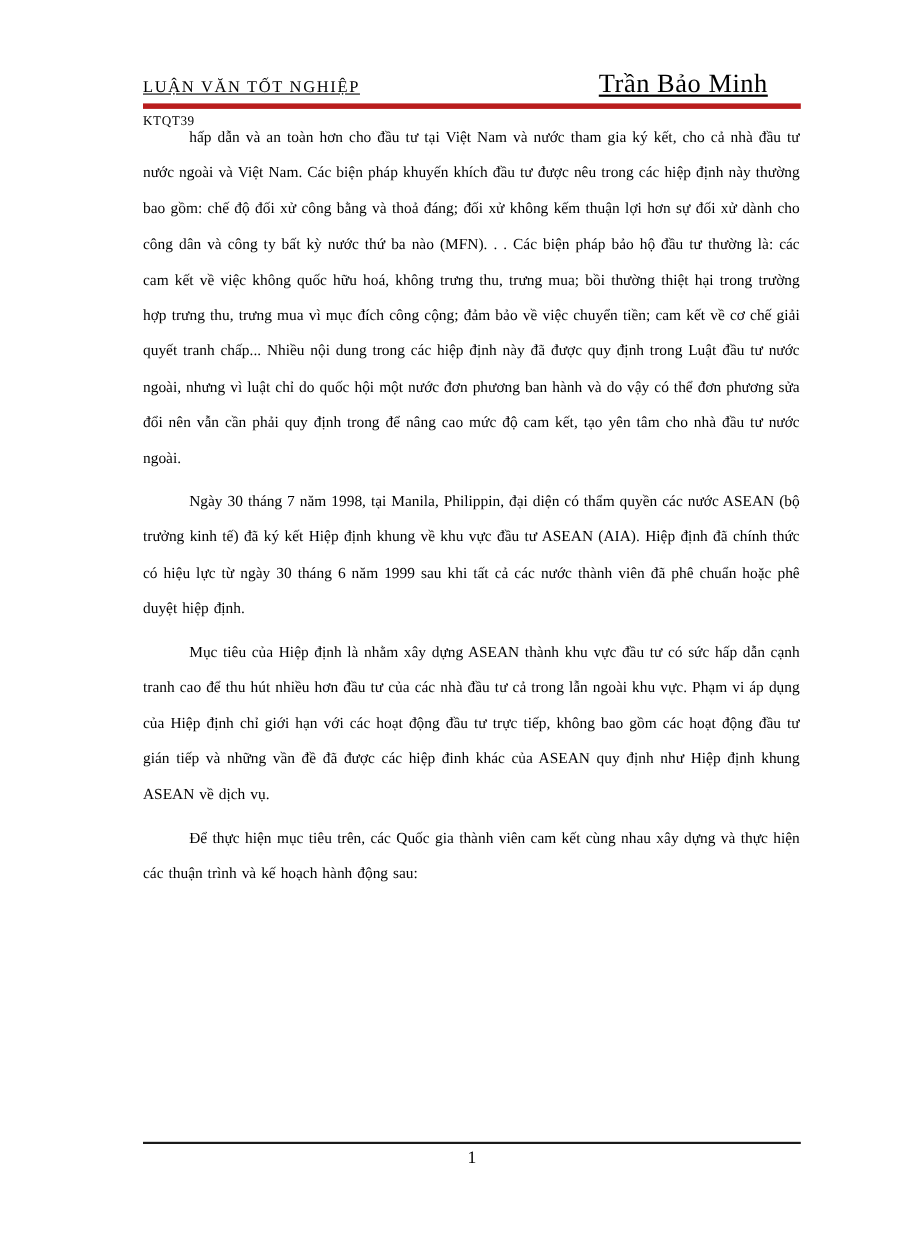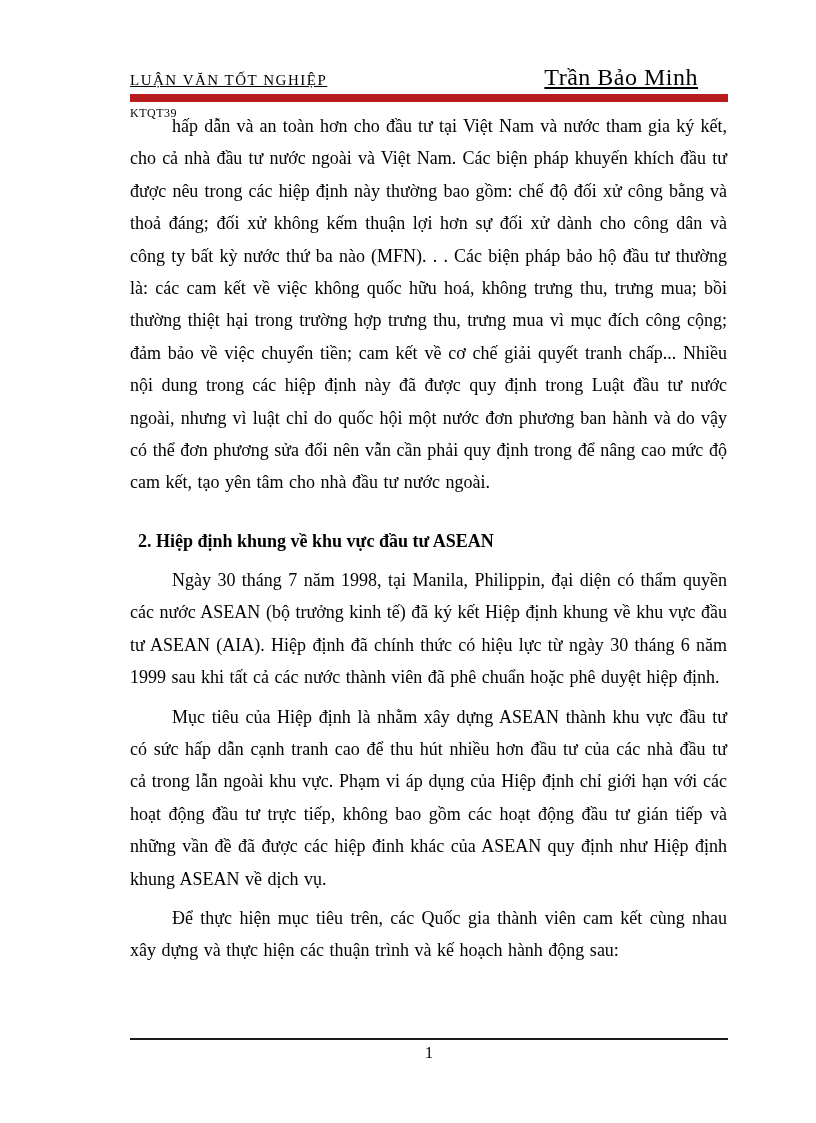--- a/index.html
+++ b/index.html
@@ -19,21 +19,21 @@
   .header {
     position: absolute;
     left: 130px;
     right: 88px;
     top: 64px;
   }
   .header-row {
     display: flex;
     justify-content: space-between;
     align-items: baseline;
-    border-bottom: 8px solid #b91c1c;
+    border-bottom: 5px solid #b91c1c;
     padding-bottom: 3px;
   }
   .header-left {
     font-size: 15px;
     letter-spacing: 1.5px;
     text-decoration: underline;
     white-space: nowrap;
   }
   .header-right {
     font-size: 24px;
@@ -48,21 +48,21 @@
     letter-spacing: 0.5px;
   }
   .doc-body {
     position: absolute;
     left: 130px;
     width: 597px;
     top: 110px;
   }
   .para {
     margin: 0 0 7px 0;
-    font-size: 18px;
+    font-size: 14px;
     line-height: 32.4px;
     text-align: justify;
     text-indent: 42px;
     word-spacing: 1px;
   }
   .heading {
     margin: 26px 0 7px 8px;
     font-size: 18px;
     line-height: 32px;
     font-weight: bold;
@@ -91,21 +91,20 @@
   <div class="header">
     <div class="header-row">
       <span class="header-left">LUẬN VĂN TỐT NGHIỆP</span>
       <span class="header-right">Trần Bảo Minh</span>
     </div>
     <div class="header-sub">KTQT39</div>
   </div>
 
   <div class="doc-body">
     <p class="para">hấp dẫn và an toàn hơn cho đầu tư tại Việt Nam và nước tham gia ký kết, cho cả nhà đầu tư nước ngoài và Việt Nam. Các biện pháp khuyến khích đầu tư được nêu trong các hiệp định này thường bao gồm: chế độ đối xử công bằng và thoả đáng; đối xử không kếm thuận lợi hơn sự đối xử dành cho công dân và công ty bất kỳ nước thứ ba nào (MFN). . . Các biện pháp bảo hộ đầu tư thường là: các cam kết về việc không quốc hữu hoá, không trưng thu, trưng mua; bồi thường thiệt hại trong trường hợp trưng thu, trưng mua vì mục đích công cộng; đảm bảo về việc chuyển tiền; cam kết về cơ chế giải quyết tranh chấp... Nhiều nội dung trong các hiệp định này đã được quy định trong Luật đầu tư nước ngoài, nhưng vì luật chỉ do quốc hội một nước đơn phương ban hành và do vậy có thể đơn phương sửa đổi nên vẫn cần phải quy định trong để nâng cao mức độ cam kết, tạo yên tâm cho nhà đầu tư nước ngoài.</p>
-    <h2 class="heading">2. Hiệp định khung về khu vực đầu tư ASEAN</h2>
     <p class="para">Ngày 30 tháng 7 năm 1998, tại Manila, Philippin, đại diện có thẩm quyền các nước ASEAN (bộ trưởng kinh tế) đã ký kết Hiệp định khung về khu vực đầu tư ASEAN (AIA). Hiệp định đã chính thức có hiệu lực từ ngày 30 tháng 6 năm 1999 sau khi tất cả các nước thành viên đã phê chuẩn hoặc phê duyệt hiệp định.</p>
     <p class="para">Mục tiêu của Hiệp định là nhằm xây dựng ASEAN thành khu vực đầu tư có sức hấp dẫn cạnh tranh cao để thu hút nhiều hơn đầu tư của các nhà đầu tư cả trong lẫn ngoài khu vực. Phạm vi áp dụng của Hiệp định chỉ giới hạn với các hoạt động đầu tư trực tiếp, không bao gồm các hoạt động đầu tư gián tiếp và những vần đề đã được các hiệp đinh khác của ASEAN quy định như Hiệp định khung ASEAN về dịch vụ.</p>
     <p class="para">Để thực hiện mục tiêu trên, các Quốc gia thành viên cam kết cùng nhau xây dựng và thực hiện các thuận trình và kế hoạch hành động sau:</p>
   </div>
 
   <div class="footer">
     <div class="footer-line"></div>
     <div class="page-number">1</div>
   </div>
 

